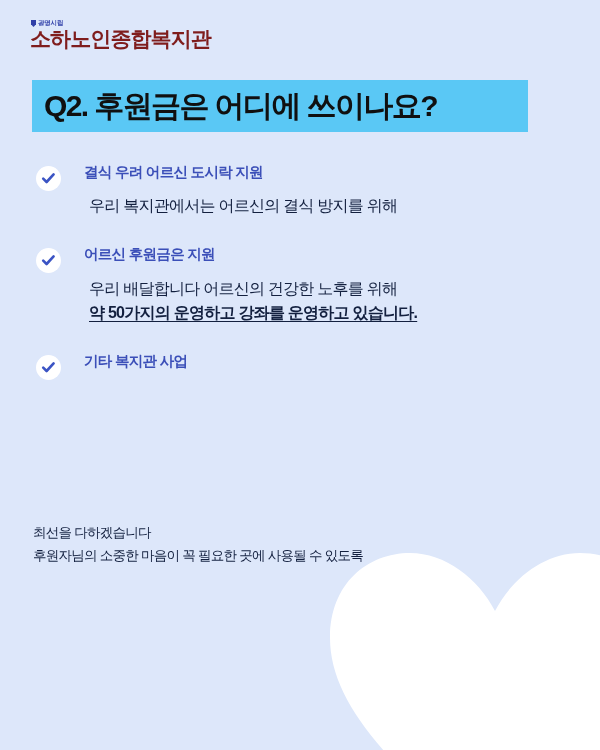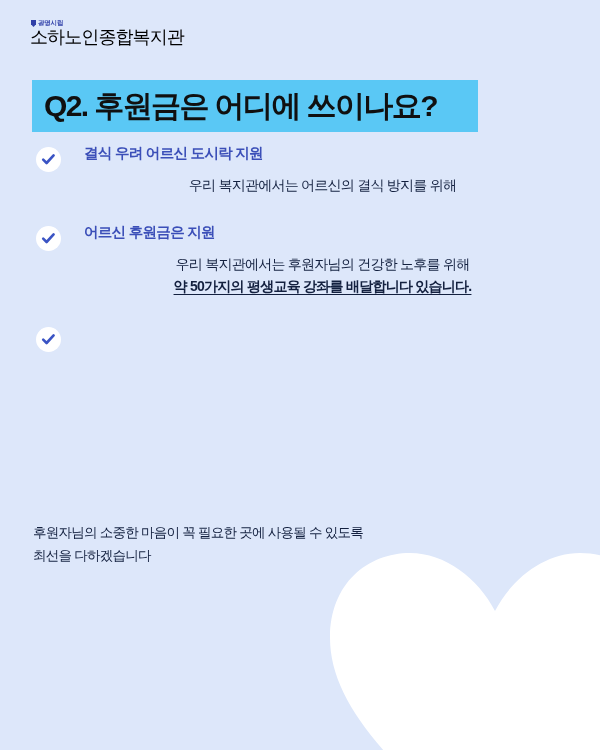--- a/index.html
+++ b/index.html
@@ -56,52 +56,52 @@
     flex: none;
   }
   .logo-kicker-text {
     font-size: 6.5px;
     font-weight: bold;
     color: #2f3fa8;
     letter-spacing: -0.2px;
     line-height: 1;
   }
   .logo-name {
-    font-size: 18px;
-    font-weight: normal;
-    color: #000000;
+    font-size: 21px;
+    font-weight: bold;
+    color: #7f1d1d;
     letter-spacing: -0.9px;
     line-height: 1.05;
   }
 
   
   .title-banner {
     position: absolute;
     left: 32px;
     top: 80px;
-    width: 446px;
+    width: 496px;
     height: 52px;
     background: #5ac8f5;
     display: flex;
     align-items: center;
   }
   .title-text {
     font-size: 30px;
     font-weight: bold;
     color: #101010;
     letter-spacing: -1.6px;
     padding-left: 12px;
     white-space: nowrap;
   }
 
   
   .checklist {
     position: absolute;
     left: 36px;
-    top: 145px;
+    top: 164px;
     width: 520px;
   }
   .check-item { position: relative; margin-bottom: 27px; }
   .check-item:last-child { margin-bottom: 0; }
 
   .check-icon {
     position: absolute;
     left: 0;
     top: 2px;
     width: 25px;
@@ -119,26 +119,25 @@
   .item-heading {
     font-size: 14.5px;
     font-weight: bold;
     color: #3b4fb8;
     letter-spacing: -0.7px;
     line-height: 1.2;
     margin: 0 0 13px 0;
   }
   .item-lines { padding-left: 5px; }
   .item-line {
-    font-size: 14px;
+    font-size: 16px;
     color: #13203f;
     letter-spacing: -0.75px;
     line-height: 1.55;
     margin: 0;
-    text-align: center;
   }
   .item-line.emphasis {
     font-weight: bold;
     text-decoration: underline;
     text-underline-offset: 3px;
   }
 
   
   .closing {
     position: absolute;
@@ -195,36 +194,37 @@
 
     <div class="check-item">
       <span class="check-icon">
         <svg width="15" height="15" viewBox="0 0 15 15" xmlns="http://www.w3.org/2000/svg" aria-hidden="true">
           <path d="M2.2 7.6 L5.6 11 L12.6 3.4" fill="none" stroke="#3b54c4" stroke-width="2.6" stroke-linecap="round" stroke-linejoin="round"></path>
         </svg>
       </span>
       <div class="check-body">
         <p class="item-heading">어르신 후원금은 지원</p>
         <div class="item-lines">
-          <p class="item-line">우리 복지관에서는 후원자님의 건강한 노후를 위해</p>
-          <p class="item-line emphasis">약 50가지의 평생교육 강좌를 배달합니다 있습니다.</p>
+          <p class="item-line">우리 배달합니다 어르신의 건강한 노후를 위해</p>
+          <p class="item-line emphasis">약 50가지의 운영하고 강좌를 운영하고 있습니다.</p>
         </div>
       </div>
     </div>
 
     <div class="check-item">
       <span class="check-icon">
         <svg width="15" height="15" viewBox="0 0 15 15" xmlns="http://www.w3.org/2000/svg" aria-hidden="true">
           <path d="M2.2 7.6 L5.6 11 L12.6 3.4" fill="none" stroke="#3b54c4" stroke-width="2.6" stroke-linecap="round" stroke-linejoin="round"></path>
         </svg>
       </span>
       <div class="check-body">
+        <p class="item-heading">기타 복지관 사업</p>
       </div>
     </div>
 
   </div>
 
   <div class="closing">
+    <p class="closing-line">최선을 다하겠습니다</p>
     <p class="closing-line">후원자님의 소중한 마음이 꼭 필요한 곳에 사용될 수 있도록</p>
-    <p class="closing-line">최선을 다하겠습니다</p>
   </div>
 
 </div>
 
 </body></html>

